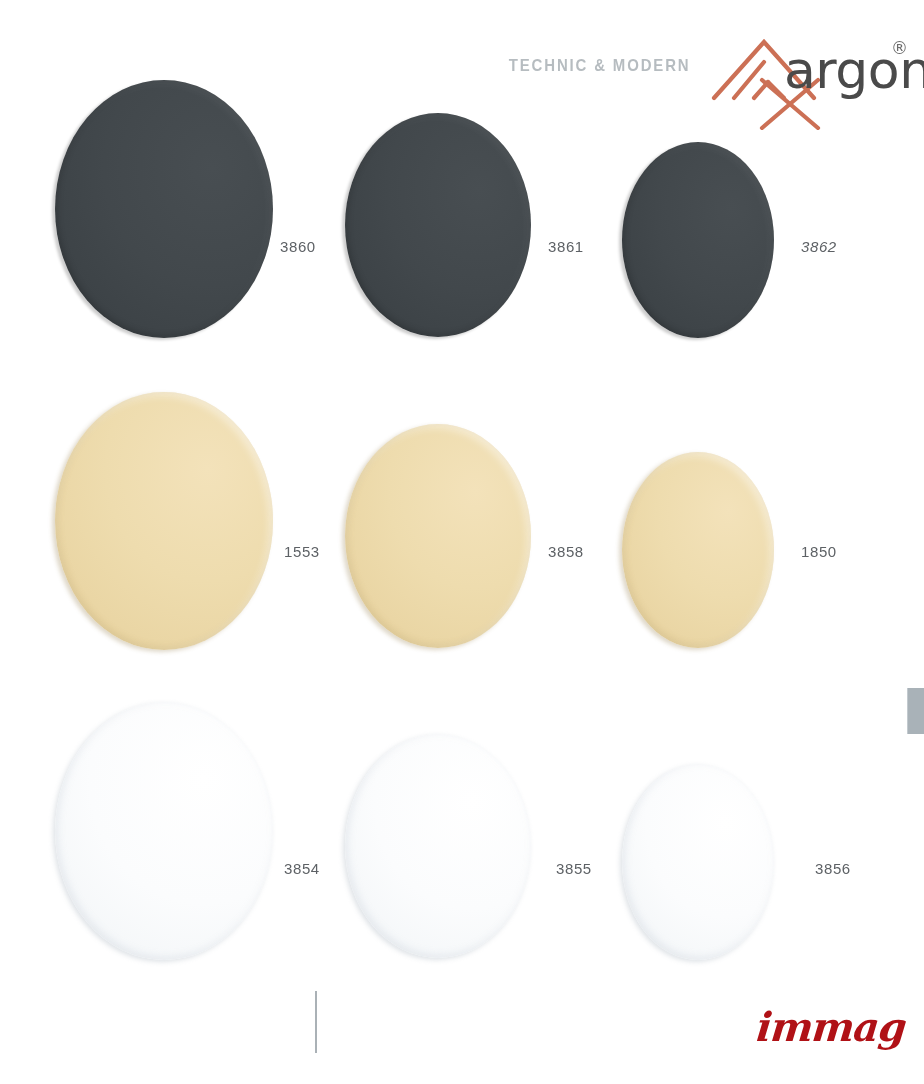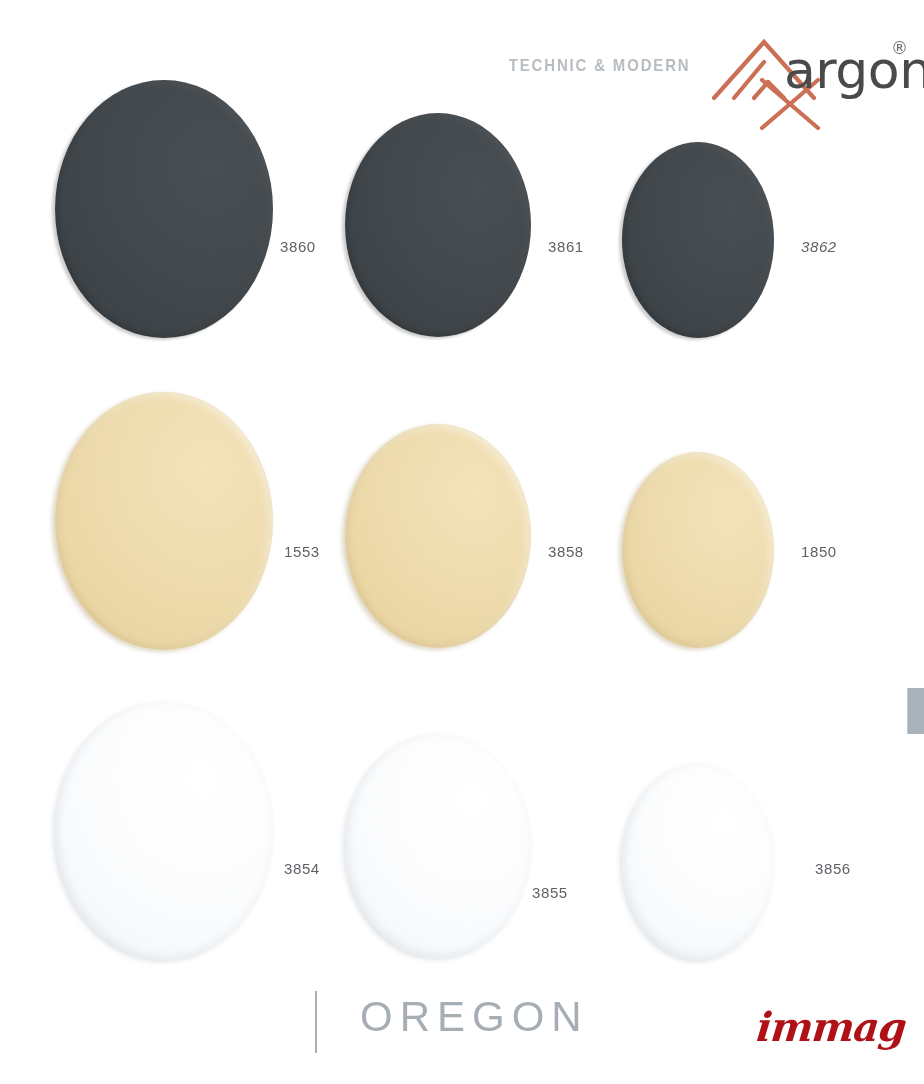--- a/index.html
+++ b/index.html
@@ -237,30 +237,29 @@
       <div class="code" style="left:801px; top:543px;">1850</div>
     </div>
 
     <div class="cell">
       <div class="disc disc-white" style="left:55px; top:702px; width:218px; height:258px;"></div>
       <div class="code" style="left:284px; top:860px;text-align:center;">3854</div>
     </div>
 
     <div class="cell">
       <div class="disc disc-white" style="left:345px; top:734px; width:186px; height:224px;"></div>
-      <div class="code" style="left:532px; top:860px;margin-top:24px;">3855</div>
+      <div class="code" style="left:556px; top:860px;">3855</div>
     </div>
 
     <div class="cell">
       <div class="disc disc-white" style="left:622px; top:764px; width:152px; height:196px;"></div>
       <div class="code" style="left:815px; top:860px;">3856</div>
     </div>
   </div>
 
   <div class="page-tab"></div>
 
   <div class="footer">
     <div class="footer-rule"></div>
-    <div class="collection-name">OREGON</div>
     <div class="immag-logo">immag</div>
   </div>
 
 </div>
 
 </body></html>

